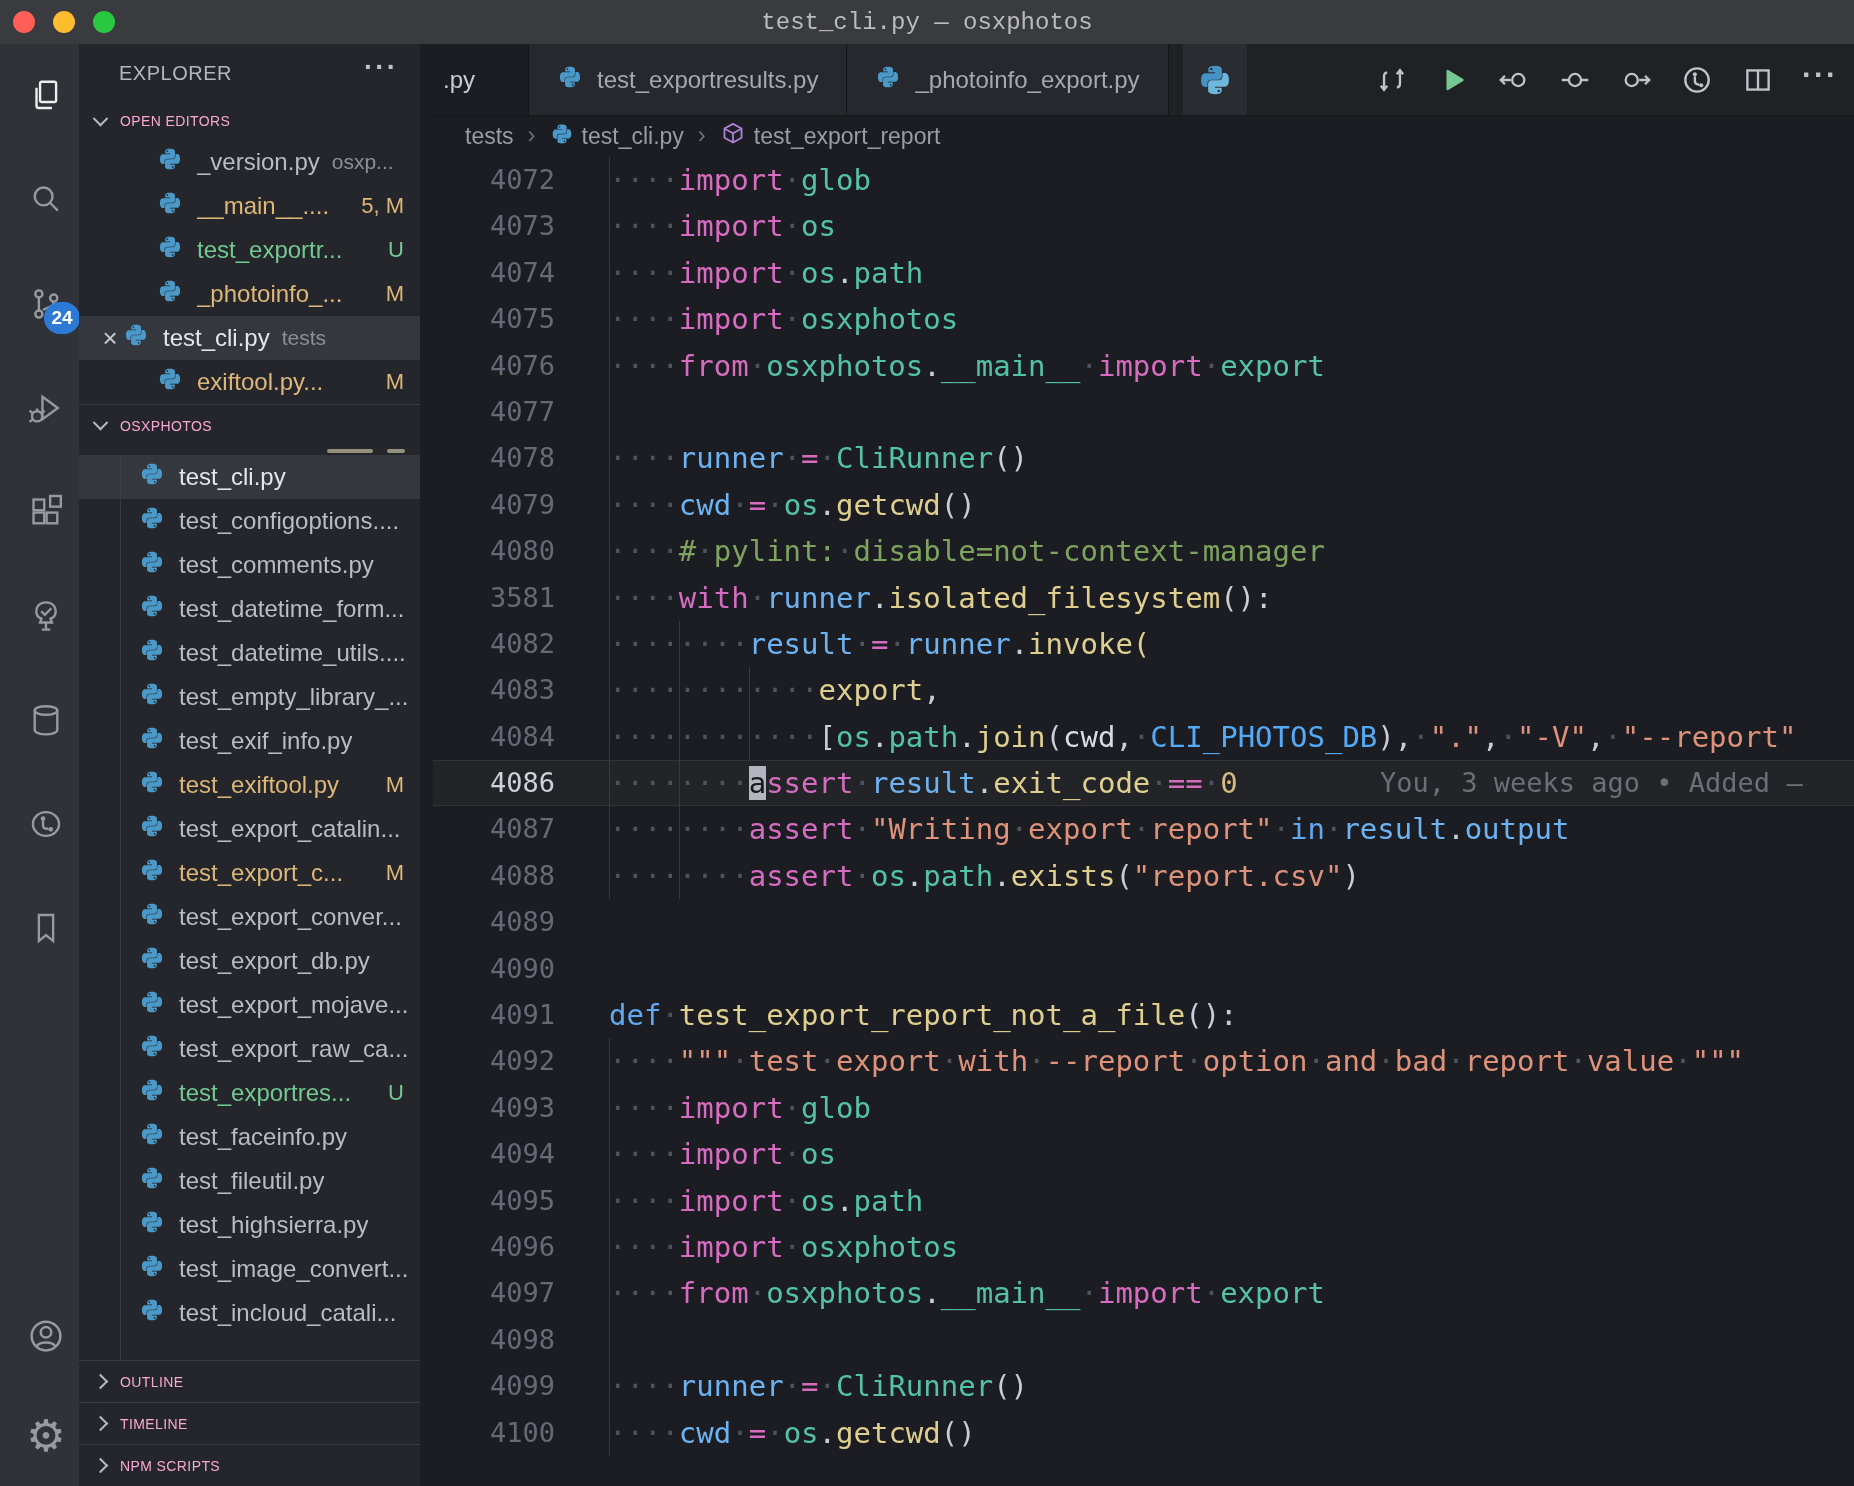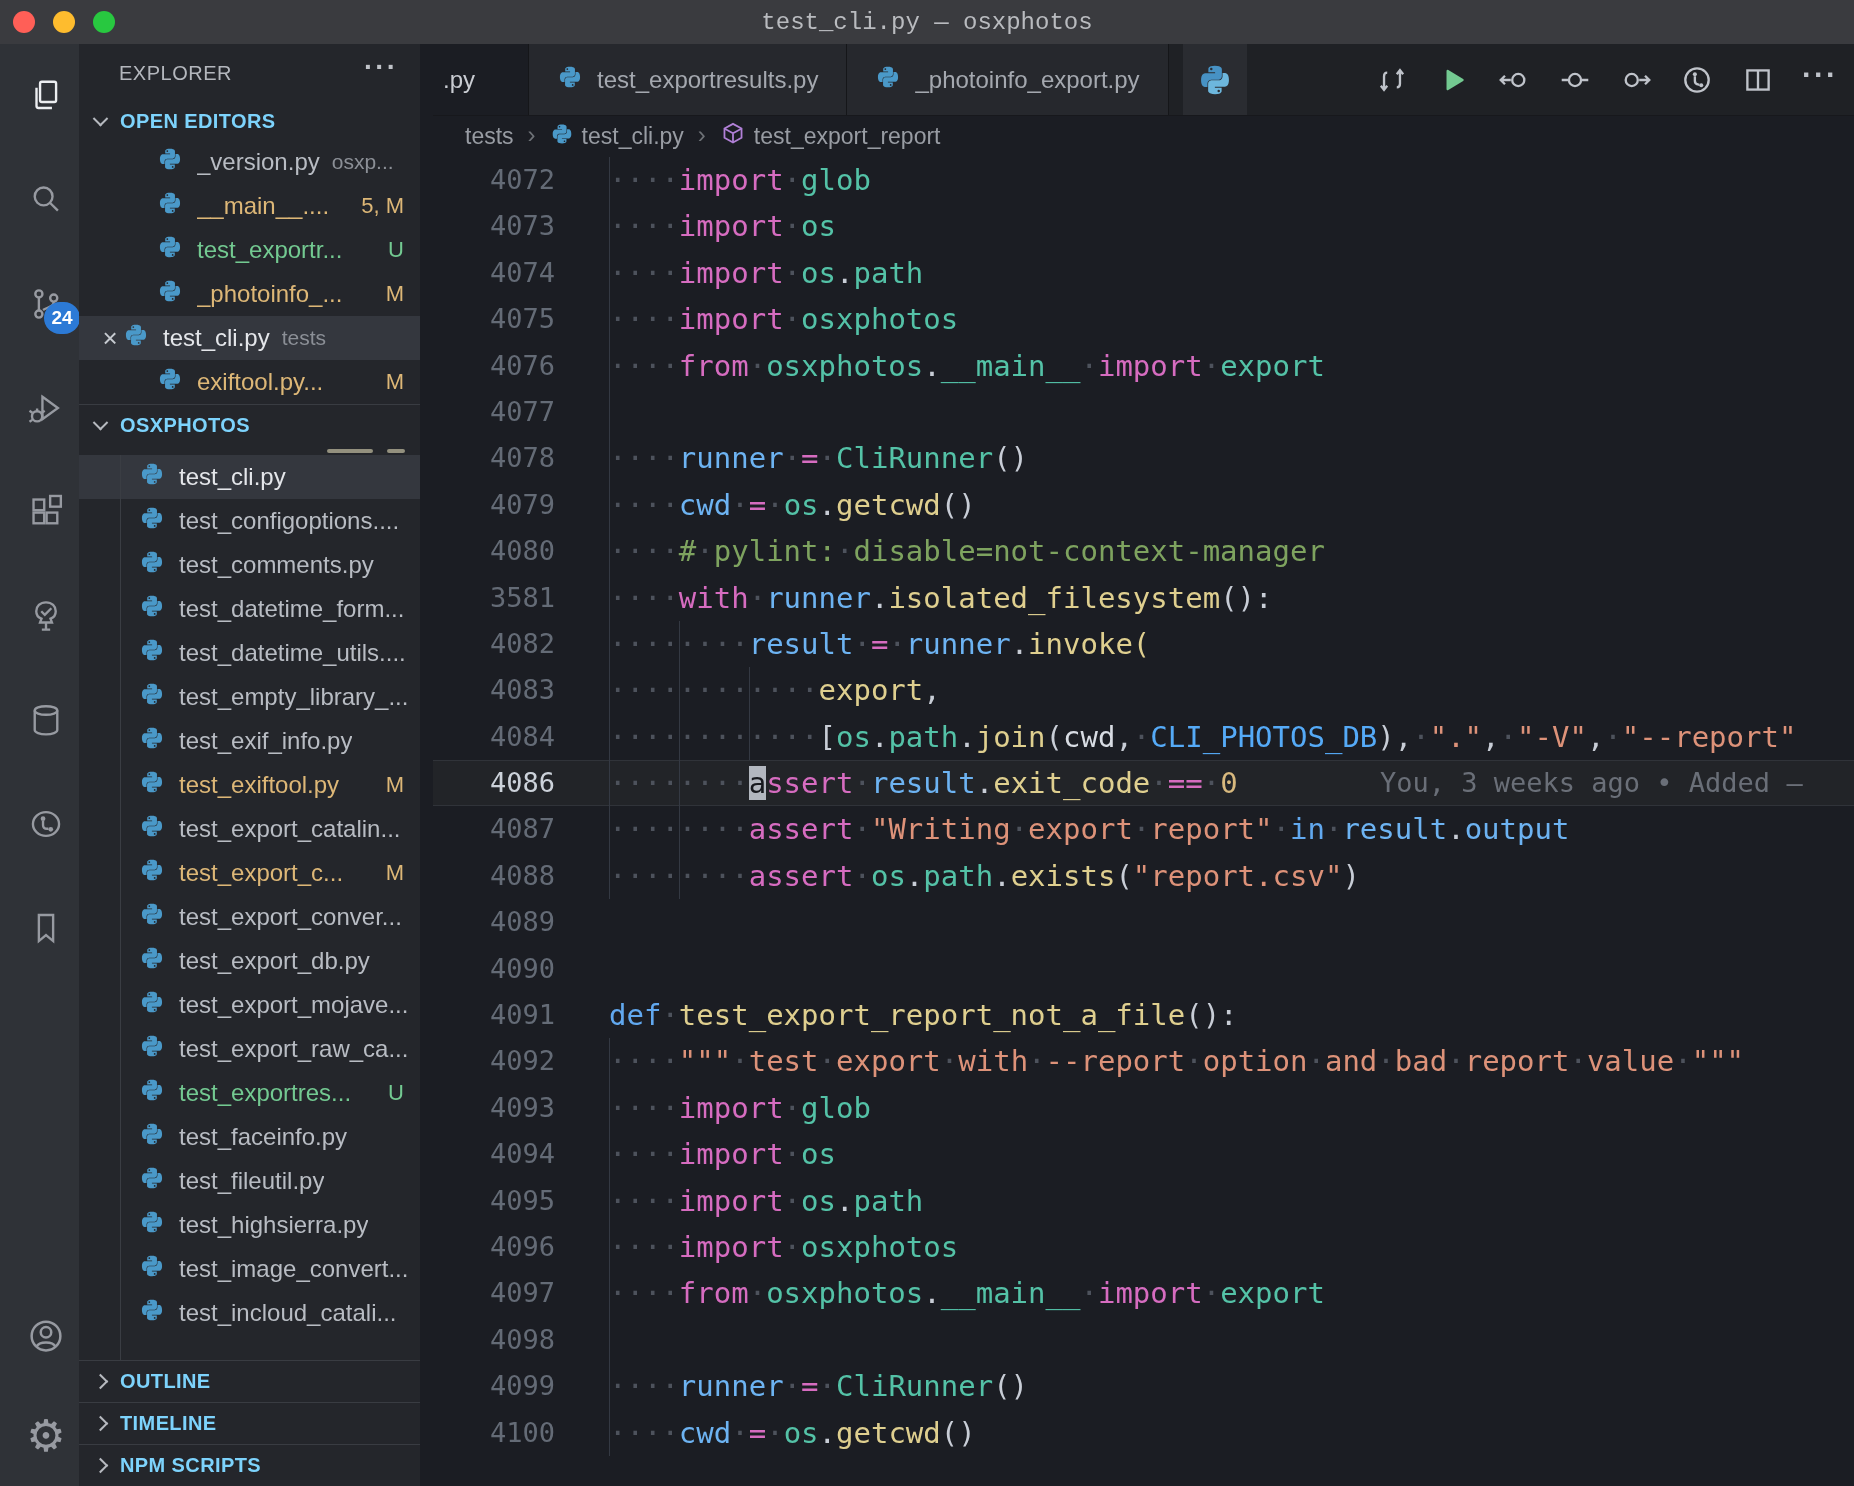--- a/index.html
+++ b/index.html
@@ -28,21 +28,21 @@
   .act-bottom .act-item { height:100px; }
   .gear-glyph { font-size:44px; color:#979aa1; line-height:1; }
 
   
   .sidebar { position:absolute; top:44px; left:79px; width:341px; bottom:0; background:#24262b;
              display:flex; flex-direction:column; overflow:hidden; }
   .sb-head { height:58px; display:flex; align-items:center; padding:0 22px 0 40px; flex:none; }
   .sb-title { color:#b4b7bd; font-size:20px; letter-spacing:.5px; }
   .sb-more { margin-left:auto; color:#c0c3c9; font-size:28px; letter-spacing:2px; font-weight:700; cursor:pointer; line-height:0; padding-bottom:12px;}
   .sec-head { height:38px; display:flex; align-items:center; padding-left:16px; flex:none;
-              color:#7dd3fc; font-weight:700; font-size:20px; letter-spacing:.4px; cursor:pointer; }
+              color:#f9a8d4; font-weight:400; font-size:14px; letter-spacing:.4px; cursor:pointer; }
   .sec-head.tall { height:42px; border-top:1px solid #393c42; }
   .chev { width:11px; height:11px; border-right:2px solid #b6b9bf; border-bottom:2px solid #b6b9bf;
           display:inline-block; margin-right:14px; flex:none; }
   .chev.down { transform:rotate(45deg) translate(-2px,-2px); }
   .chev.right { transform:rotate(-45deg); }
   .row { height:44px; display:flex; align-items:center; flex:none; font-size:24px; color:#b8bcc3; cursor:pointer; white-space:nowrap; }
   .row .close { width:26px; text-align:center; color:#c6cad0; font-size:26px; margin-left:18px; flex:none; }
   .oe .row { padding-left:78px; }
   .oe .row.has-close { padding-left:0; }
   .row .pyico { flex:none; margin-right:14px; }

